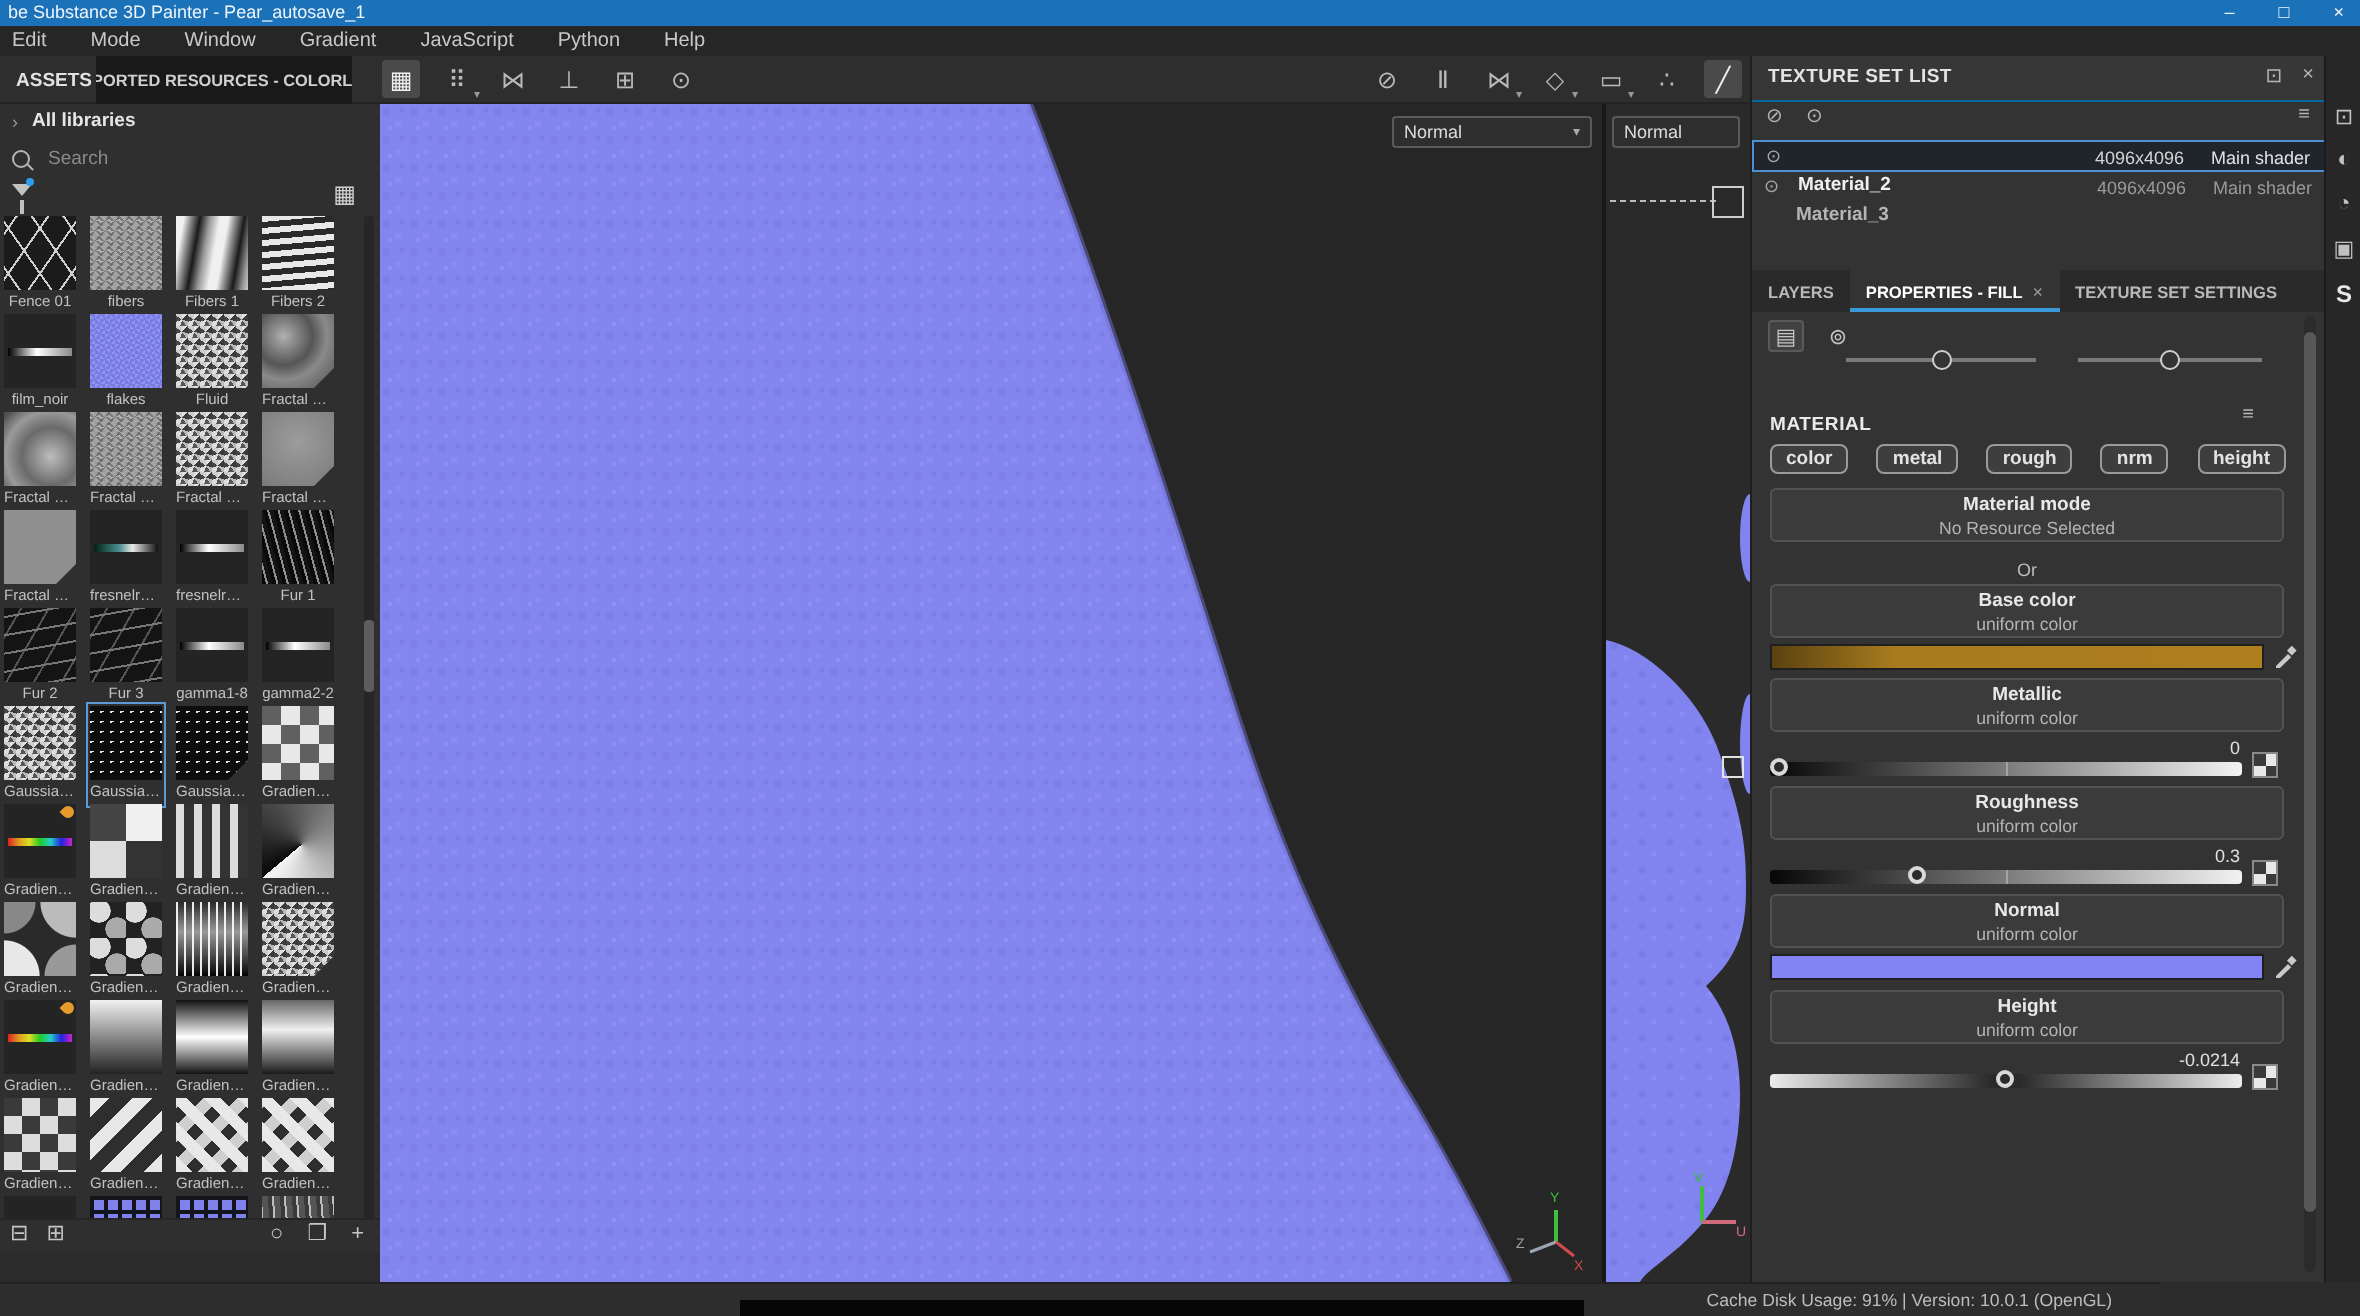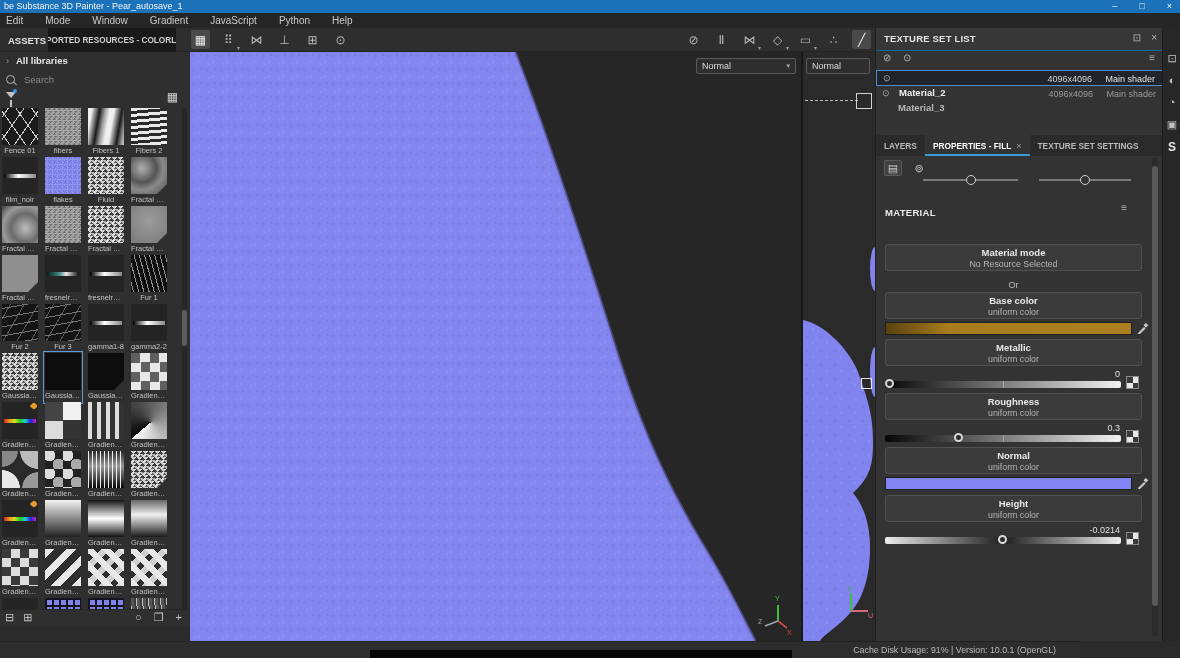--- a/index.html
+++ b/index.html
@@ -636,20 +636,28 @@
     <div class="mini-slider" style="left:163px;width:92px;">
       <span class="trk"></span>
       <span class="hd" style="left: calc(49% - 4px);"></span>
     </div>
 
     <div class="mat-head">
       <span class="t">MATERIAL</span>
       <span class="m">≡</span>
     </div>
 
+    <div class="chan-row">
+
+    <span class="chan-btn">color</span>
+        <span class="chan-btn">metal</span>
+        <span class="chan-btn">rough</span>
+        <span class="chan-btn">nrm</span>
+        <span class="chan-btn">height</span>
+      </div>
 
     <div class="big-btn" style="top:216px;height:27px;">
       <div class="t">Material mode</div>
       <div class="s">No Resource Selected</div>
     </div>
 
     <div class="or-line">Or</div>
 
     <div class="big-btn" style="top:264px;height:27px;">
       <div class="t">Base color</div>

